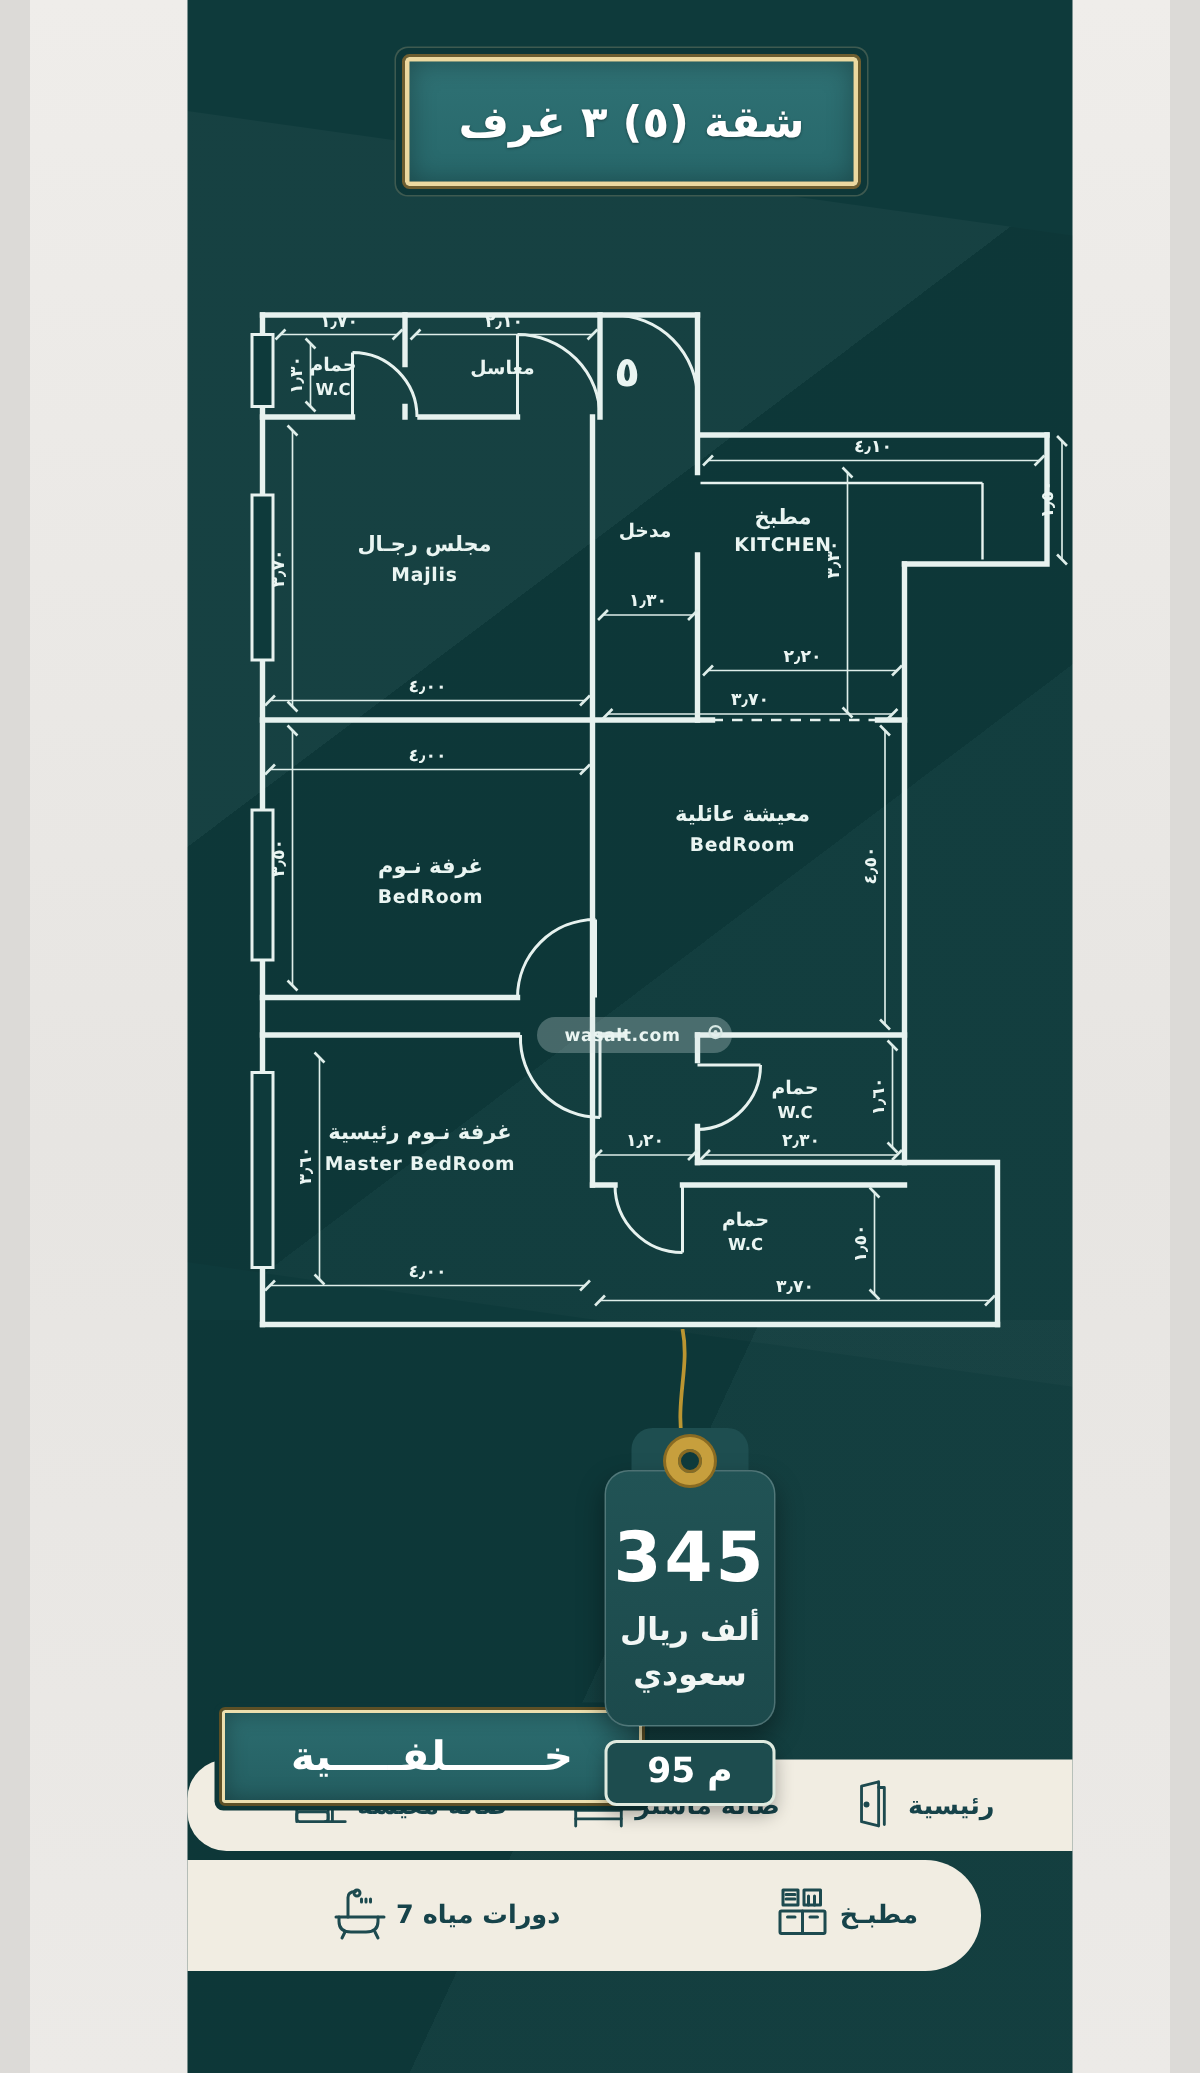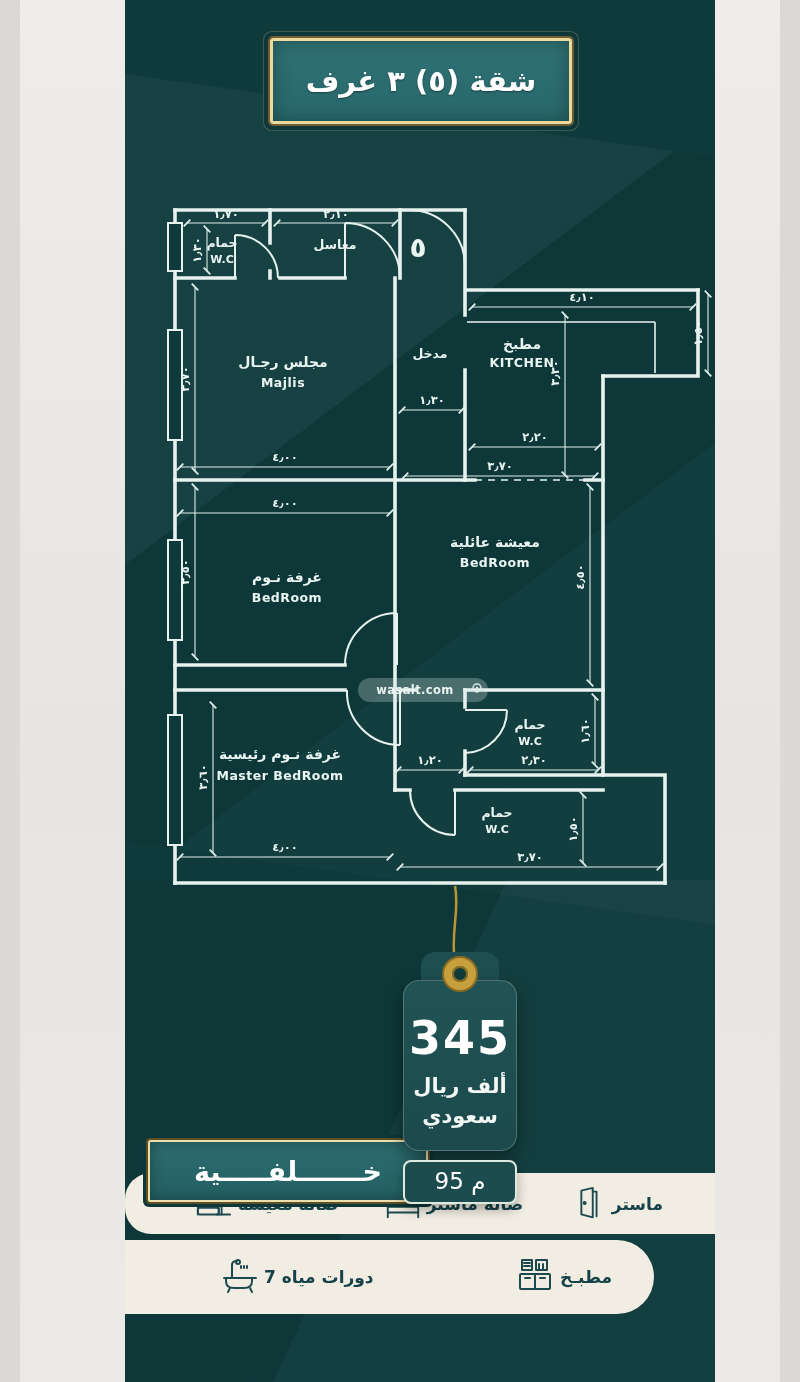--- a/index.html
+++ b/index.html
@@ -48,21 +48,21 @@
   .tag-ring{position:absolute;left:50%;top:6px;transform:translateX(-50%);width:16px;height:16px;
         border-radius:50%;border:8px solid #c79f3d;box-shadow:0 0 0 2px #8a6b22, inset 0 0 0 2px #8a6b22;
         background:#0e3a3b;z-index:3;}
   .tag-neck{width:78px;height:44px;margin:0 auto;background:#1e4e50;border-radius:14px 14px 0 0;}
   .tag-body{margin-top:-16px;background:linear-gradient(180deg,#215355,#1c4a4c);
         border:1px solid rgba(255,255,255,.22);border-radius:16px;
         padding:34px 4px 18px;box-shadow:0 8px 18px rgba(0,0,0,.38);}
   .tag-value{color:#ffffff;font-size:46px;font-weight:bold;line-height:1;letter-spacing:2px;}
   .tag-unit{color:#f2f7f5;font-size:21px;font-weight:bold;line-height:1.45;margin-top:10px;}
   .tag-area{margin-top:9px;background:#1d4c4e;border:2px solid #dfeadf;border-radius:8px;
-        height:40px;line-height:38px;color:#fff;font-size:23px;font-weight:normal;direction:ltr;
+        height:40px;line-height:38px;color:#fff;font-size:23px;font-weight:bold;direction:ltr;
         box-shadow:0 6px 12px rgba(0,0,0,.3);}
 
   
   .rear-banner{position:absolute;left:128px;top:1100px;width:276px;height:58px;
         background:linear-gradient(180deg,#2c6c6f,#245f62);
         border:2px solid #ecdfae;outline:2px solid #5d5026;border-radius:2px;
         box-shadow:0 0 0 5px #0d3738, inset 0 0 14px rgba(0,0,0,.3);
         display:flex;align-items:center;justify-content:center;z-index:3;margin-top:40px;}
   .rear-banner span{color:#fff;font-weight:bold;font-size:27px;}
 
@@ -233,21 +233,21 @@
     <span>خـــــــلفـــــية</span>
   </div>
 
   <div class="amen-row row1" style="left:105px;">
     <div class="amen-item">
       <svg class="ic" width="46" height="38" viewBox="0 0 46 40">
         <path d="M28,3 L16,6 V31 L28,34 Z M28,3 V34"></path>
         <path d="M28,7 h4 v26"></path>
         <circle cx="19.5" cy="19" r="1.1" fill="#1d4a4f"></circle>
       </svg>
-      <span class="amen-label">ماستر</span>
+      <span class="amen-label">رئيسية</span>
     </div>
     <div class="amen-item">
       <svg class="ic" width="46" height="38" viewBox="0 0 46 40">
         <path d="M7,34 V15 Q7,8 14,8 H32 Q39,8 39,15 V34"></path>
         <rect x="11" y="14" width="10" height="5" rx="2"></rect>
         <rect x="25" y="14" width="10" height="5" rx="2"></rect>
         <path d="M7,23 H39 M7,29 H39"></path>
       </svg>
       <span class="amen-label">صالة ماستر</span>
     </div>

